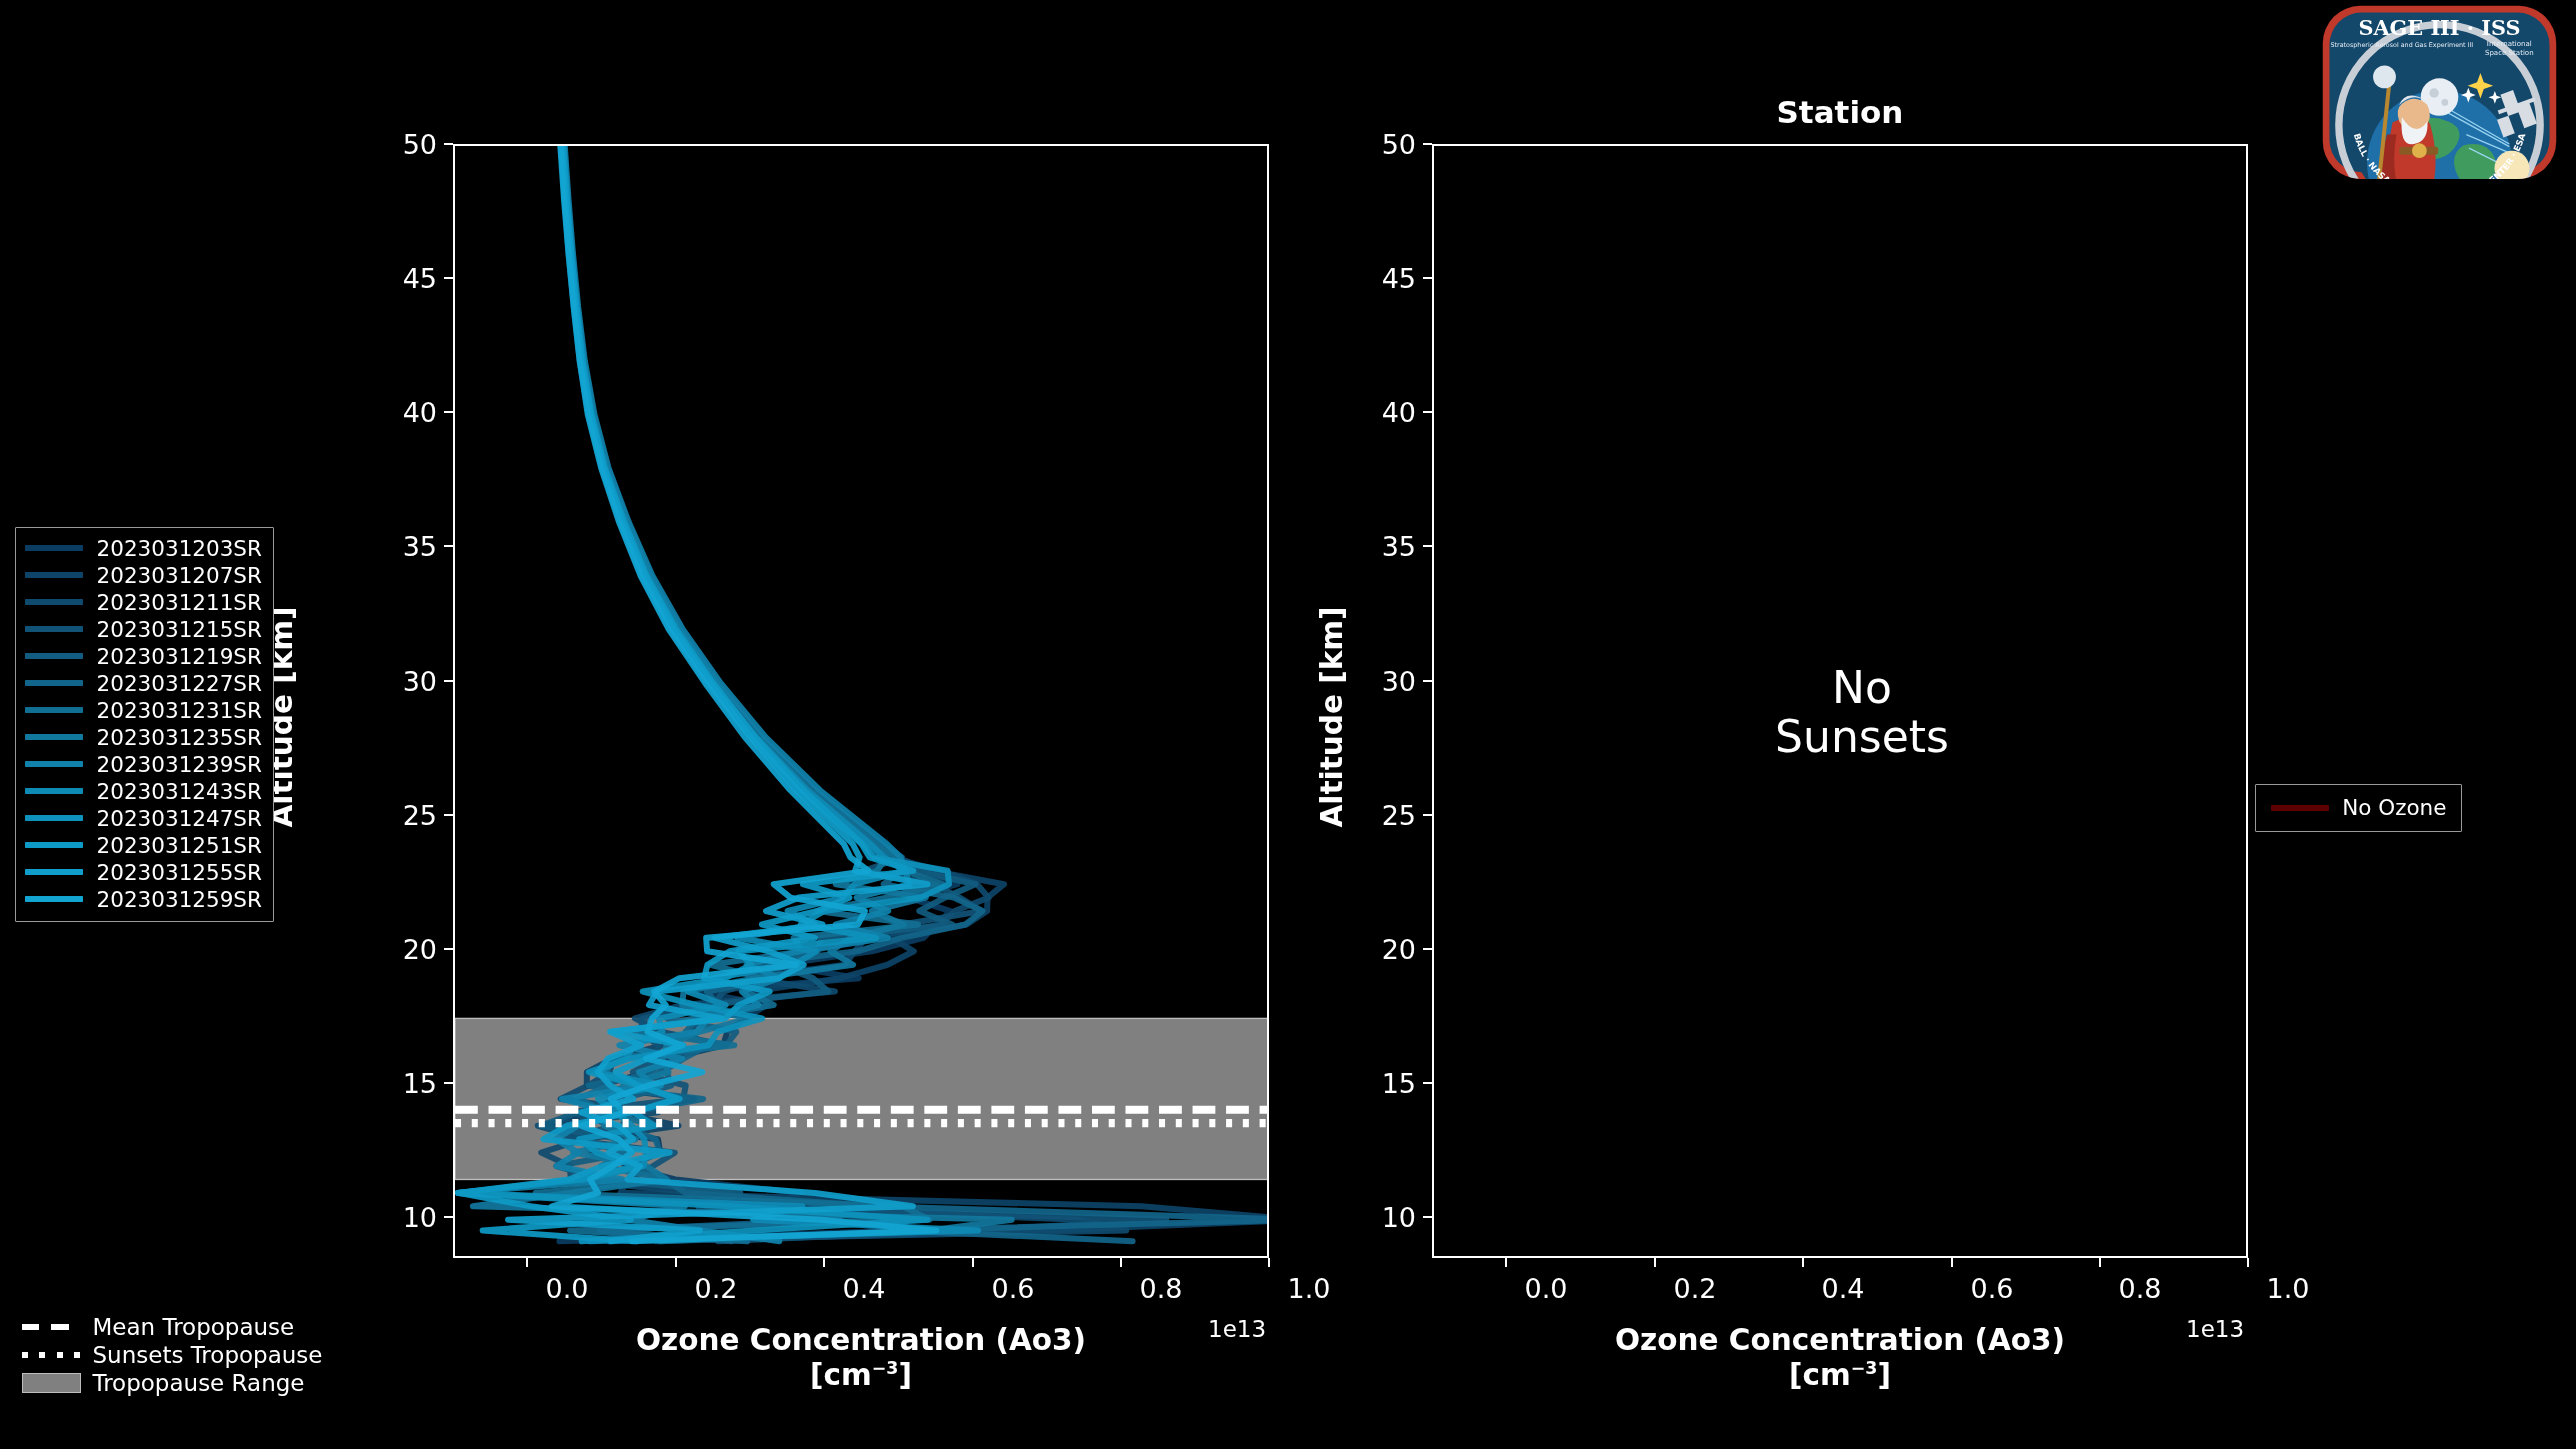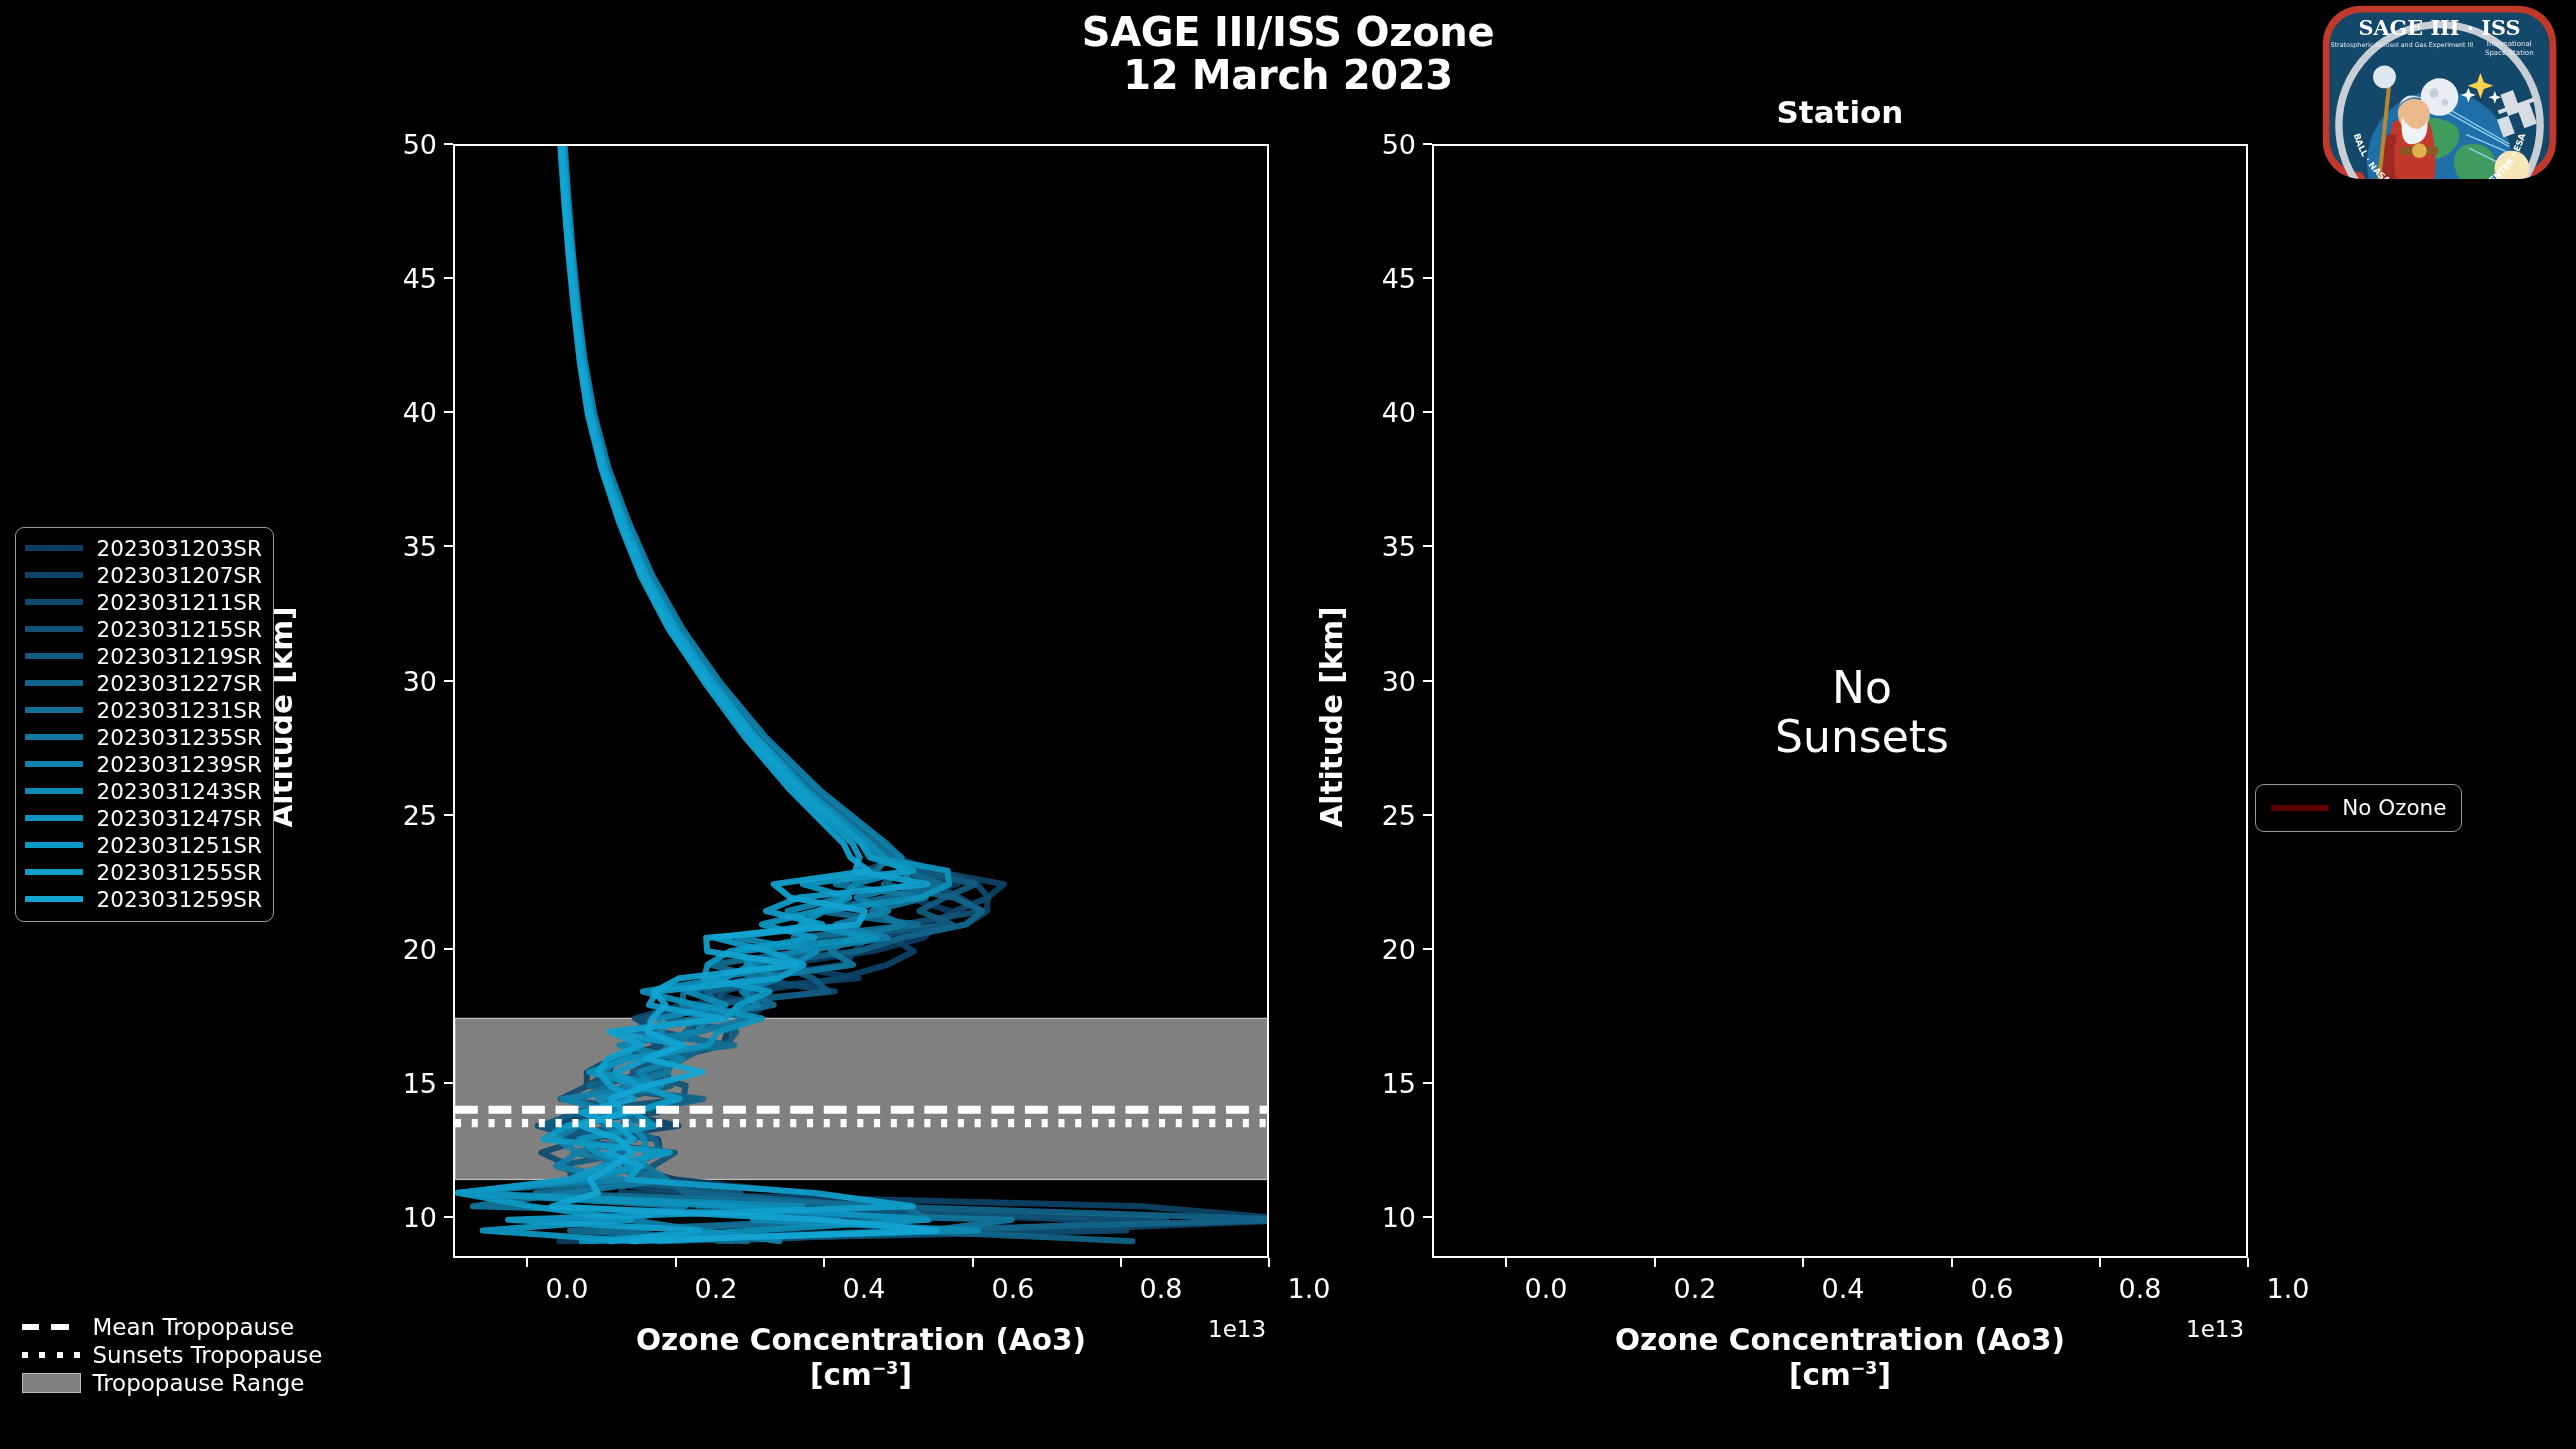--- a/index.html
+++ b/index.html
@@ -65,21 +65,21 @@
   .exp-label {
     position:absolute; color:#fff; font-size:23px;
     font-family:"DejaVu Sans", sans-serif; white-space:nowrap;
   }
 
   
   .legend-box {
     position:absolute;
     background:#000;
     border:1.3px solid #9a9a9a;
-    border-radius:9px;
+    border-radius:1px;
     padding:6.7px 10.7px 8px 9.4px;
   }
   .legend-row { display:flex; align-items:center; height:27px; }
   .legend-swatch { width:58px; height:5.4px; margin-right:13.4px; flex:0 0 auto; border-radius:0.7px; }
   .legend-text { color:#fff; font-size:21.5px; white-space:nowrap; font-family:"DejaVu Sans", sans-serif; }
 
   .tropo-legend { position:absolute; }
   .tropo-row { display:flex; align-items:center; height:28px; }
   .tropo-key { width:59px; height:13.4px; margin-right:12px; position:relative; flex:0 0 auto; }
   .tropo-text { color:#fff; font-size:23px; white-space:nowrap; font-family:"DejaVu Sans", sans-serif; }
@@ -113,24 +113,20 @@
   }
 
   
   .logo { position:absolute; }
 </style>
 </head>
 <body>
 
 <div id="root">
 
-  <div class="suptitle">
-    <span>SAGE III/ISS Ozone</span>
-    <span class="l2">12 March 2023</span>
-  </div>
 
   <div class="logo" style="left:2308px; top:2.7px; width:263px; height:176px;">
     <svg width="263" height="176" viewBox="0 0 392 262">
       <defs>
         <clipPath id="patchClip">
             <rect x="22" y="4" width="348" height="258" rx="56"></rect>
           </clipPath>
       </defs>
       <rect x="22" y="4" width="348" height="258" rx="56" fill="#c0392b"></rect>
       <rect x="32" y="14" width="328" height="238" rx="48" fill="#14486b"></rect>

